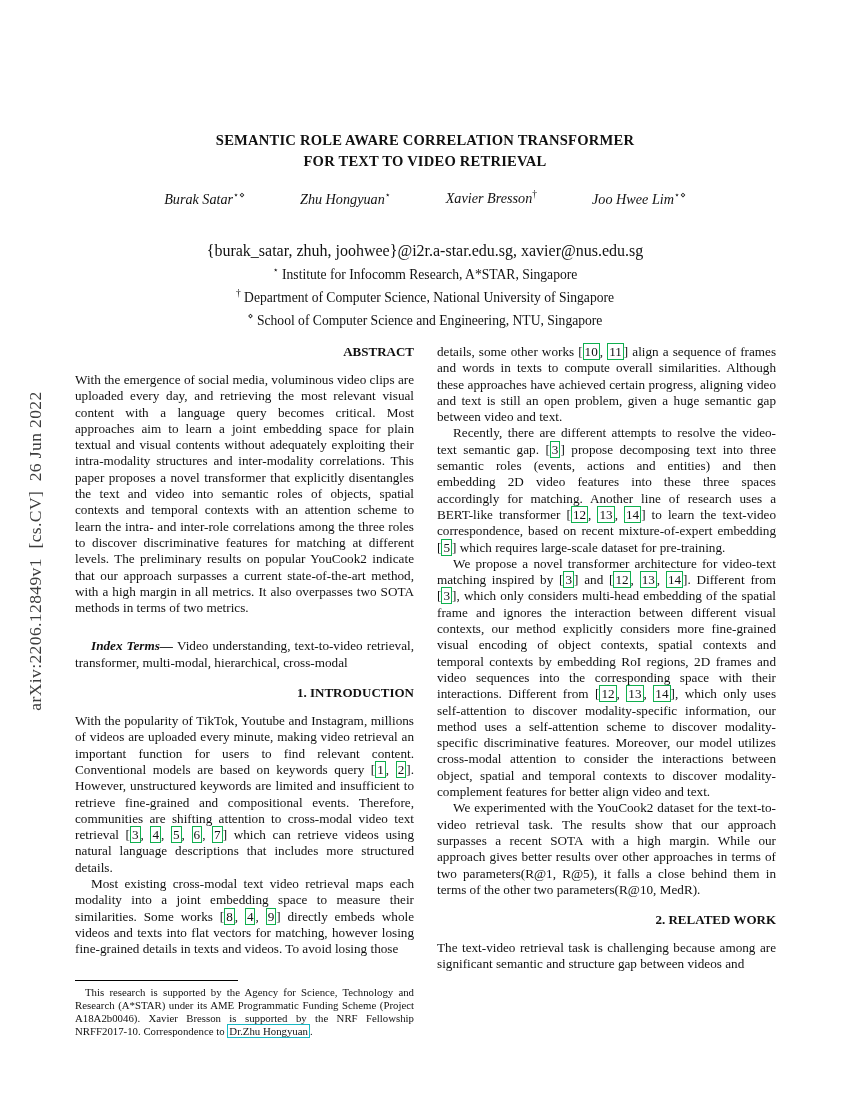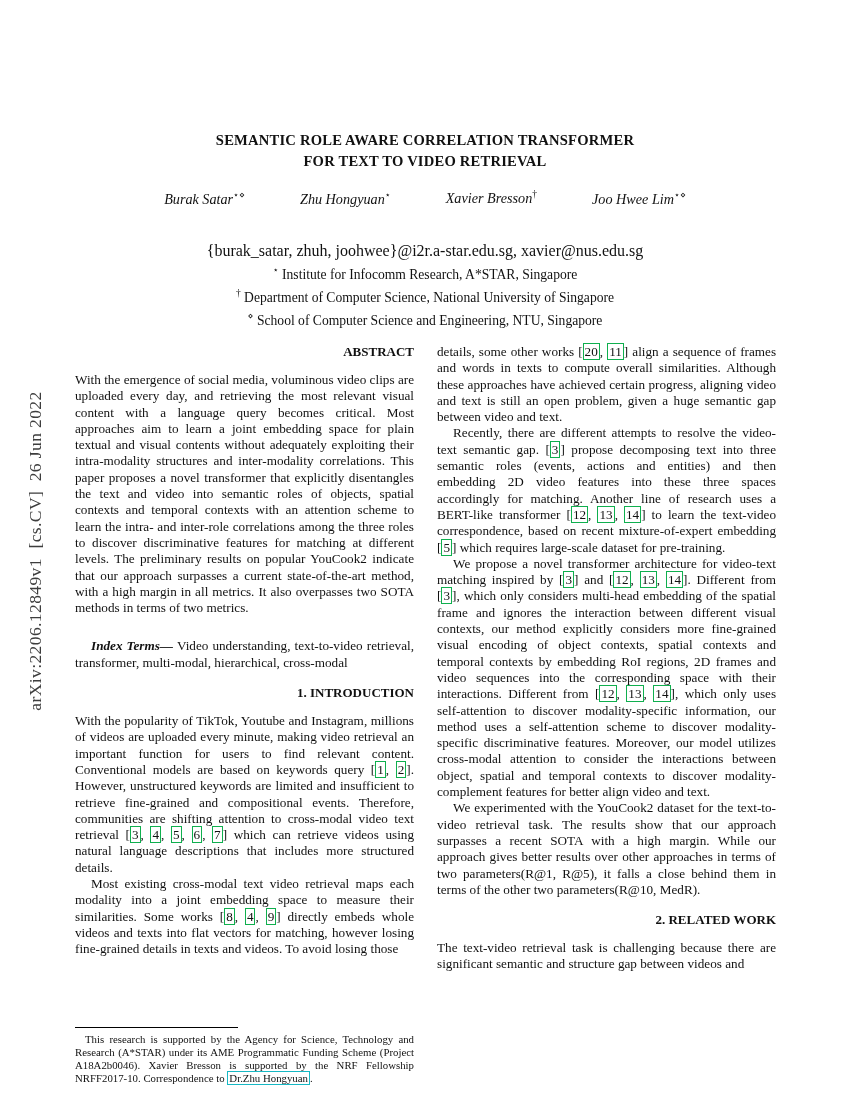--- a/index.html
+++ b/index.html
@@ -49,21 +49,21 @@
   .index-terms { margin-top: 22px; text-indent: 16px; }
   .it-label { font-weight: bold; font-style: italic; }
 
   
   .cite { border: 1px solid var(--cite-color, #0faf4e); padding: 0 1px; }
   .extlink { border: 1px solid var(--link-color, #17b8c4); padding: 0 1px; }
 
   
   .footnote-block {
     position: absolute; left: 75px; top: 980px; width: 339px;
-    font-size: 10.8px; line-height: 13px; text-align: justify; margin-top: 47px;
+    font-size: 10.8px; line-height: 13px; text-align: justify;
   }
   .footnote-rule { width: 163px; border-top: 1px solid #000; margin-bottom: 5px; }
   .footnote-text { margin: 0; text-indent: 10px; }
 </style>
 </head>
 <body>
 
 <div class="page">
 
   <div class="arxiv-strip">arXiv:2206.12849v1  [cs.CV]  26 Jun 2022</div>
@@ -89,26 +89,26 @@
 
   <div class="col col-left" id="col-left">
       <h2 class="sec-heading">ABSTRACT</h2>
       <p class="para">With the emergence of social media, voluminous video clips are uploaded every day, and retrieving the most relevant visual content with a language query becomes critical. Most approaches aim to learn a joint embedding space for plain textual and visual contents without adequately exploiting their intra-modality structures and inter-modality correlations. This paper proposes a novel transformer that explicitly disentangles the text and video into semantic roles of objects, spatial contexts and temporal contexts with an attention scheme to learn the intra- and inter-role correlations among the three roles to discover discriminative features for matching at different levels. The preliminary results on popular YouCook2 indicate that our approach surpasses a current state-of-the-art method, with a high margin in all metrics. It also overpasses two SOTA methods in terms of two metrics.</p>
       <p class="para index-terms"><span class="it-label">Index Terms—</span> Video understanding, text-to-video retrieval, transformer, multi-modal, hierarchical, cross-modal</p>
       <h2 class="sec-heading">1. INTRODUCTION</h2>
       <p class="para">With the popularity of TikTok, Youtube and Instagram, millions of videos are uploaded every minute, making video retrieval an important function for users to find relevant content. Conventional models are based on keywords query [<span class="cite">1</span>, <span class="cite">2</span>]. However, unstructured keywords are limited and insufficient to retrieve fine-grained and compositional events. Therefore, communities are shifting attention to cross-modal video text retrieval [<span class="cite">3</span>, <span class="cite">4</span>, <span class="cite">5</span>, <span class="cite">6</span>, <span class="cite">7</span>] which can retrieve videos using natural language descriptions that includes more structured details.</p>
       <p class="para indent">Most existing cross-modal text video retrieval maps each modality into a joint embedding space to measure their similarities. Some works [<span class="cite">8</span>, <span class="cite">4</span>, <span class="cite">9</span>] directly embeds whole videos and texts into flat vectors for matching, however losing fine-grained details in texts and videos. To avoid losing those</p>
     </div>
   <div class="col col-right" id="col-right">
-      <p class="para">details, some other works [<span class="cite">20</span>, <span class="cite">11</span>] align a sequence of frames and words in texts to compute overall similarities. Although these approaches have achieved certain progress, aligning video and text is still an open problem, given a huge semantic gap between video and text.</p>
+      <p class="para">details, some other works [<span class="cite">10</span>, <span class="cite">11</span>] align a sequence of frames and words in texts to compute overall similarities. Although these approaches have achieved certain progress, aligning video and text is still an open problem, given a huge semantic gap between video and text.</p>
       <p class="para indent">Recently, there are different attempts to resolve the video-text semantic gap. [<span class="cite">3</span>] propose decomposing text into three semantic roles (events, actions and entities) and then embedding 2D video features into these three spaces accordingly for matching. Another line of research uses a BERT-like transformer [<span class="cite">12</span>, <span class="cite">13</span>, <span class="cite">14</span>] to learn the text-video correspondence, based on recent mixture-of-expert embedding [<span class="cite">5</span>] which requires large-scale dataset for pre-training.</p>
       <p class="para indent">We propose a novel transformer architecture for video-text matching inspired by [<span class="cite">3</span>] and [<span class="cite">12</span>, <span class="cite">13</span>, <span class="cite">14</span>]. Different from [<span class="cite">3</span>], which only considers multi-head embedding of the spatial frame and ignores the interaction between different visual contexts, our method explicitly considers more fine-grained visual encoding of object contexts, spatial contexts and temporal contexts by embedding RoI regions, 2D frames and video sequences into the corresponding space with their interactions. Different from [<span class="cite">12</span>, <span class="cite">13</span>, <span class="cite">14</span>], which only uses self-attention to discover modality-specific information, our method uses a self-attention scheme to discover modality-specific discriminative features. Moreover, our model utilizes cross-modal attention to consider the interactions between object, spatial and temporal contexts to discover modality-complement features for better align video and text.</p>
       <p class="para indent">We experimented with the YouCook2 dataset for the text-to-video retrieval task. The results show that our approach surpasses a recent SOTA with a high margin. While our approach gives better results over other approaches in terms of two parameters(R@1, R@5), it falls a close behind them in terms of the other two parameters(R@10, MedR).</p>
       <h2 class="sec-heading">2. RELATED WORK</h2>
-      <p class="para">The text-video retrieval task is challenging because there are significant semantic and structure gap between videos and</p>
+      <p class="para">The text-video retrieval task is challenging because among are significant semantic and structure gap between videos and</p>
     </div>
 
   <div class="footnote-block">
     <div class="footnote-rule"></div>
     <p class="footnote-text" id="footnote-text">This research is supported by the Agency for Science, Technology and Research (A*STAR) under its AME Programmatic Funding Scheme (Project A18A2b0046). Xavier Bresson is supported by the NRF Fellowship NRFF2017-10. Correspondence to <span class="extlink">Dr.Zhu Hongyuan</span>.</p>
   </div>
 
 </div>
 
 </body></html>

